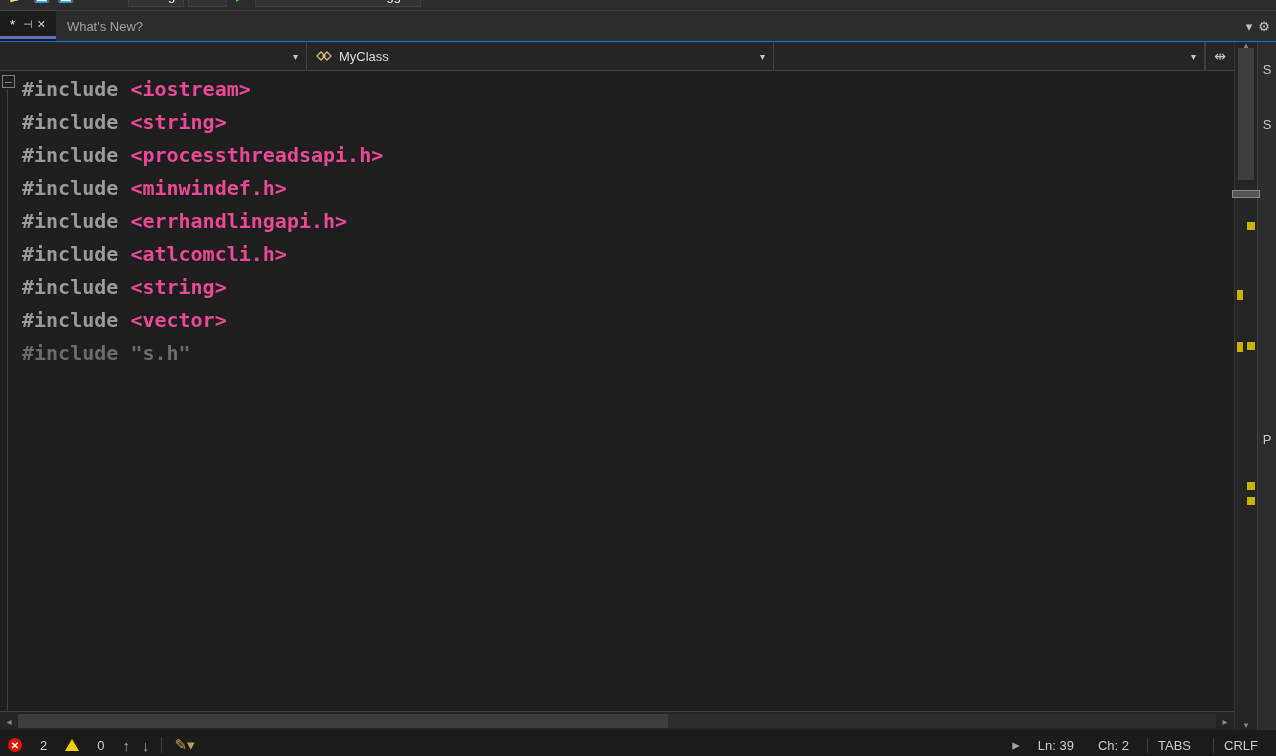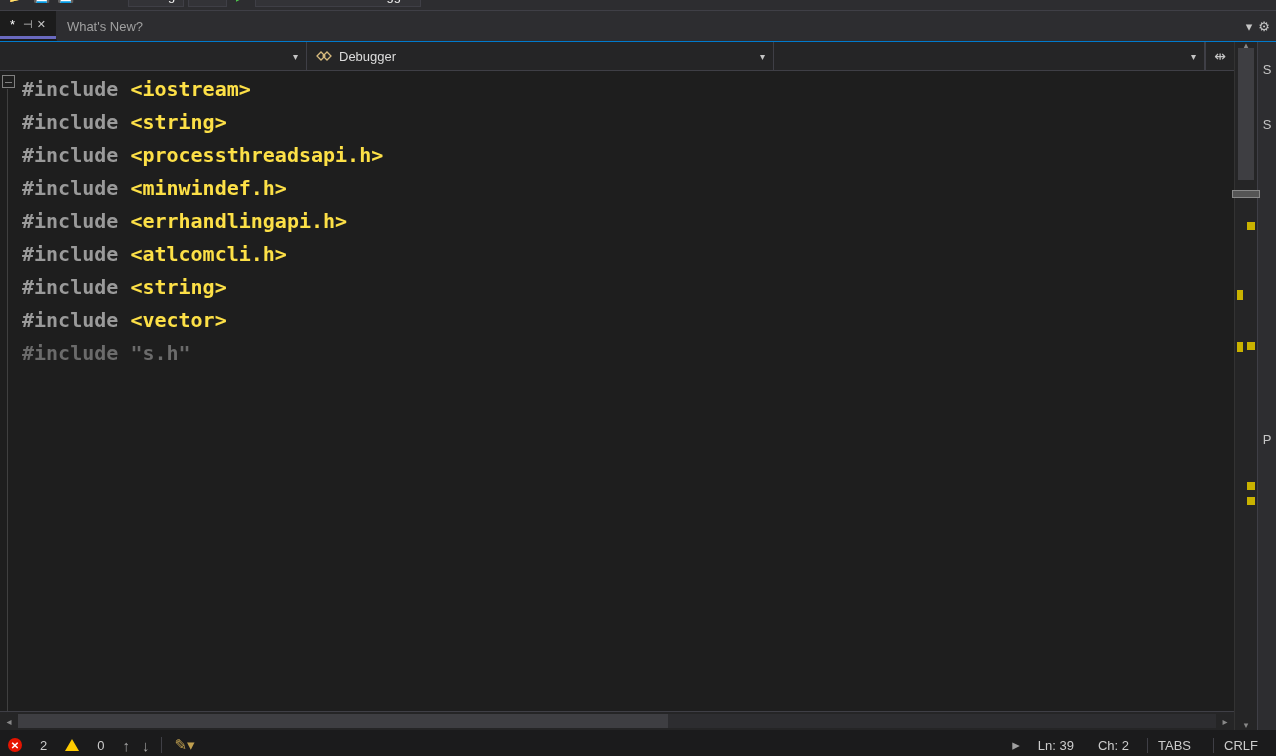--- a/index.html
+++ b/index.html
@@ -188,21 +188,21 @@
     margin:0;
     padding:2px 0 0 4px;
     font-family: Consolas, monospace;
     font-size:20px;
     line-height:1.65;
     font-weight:bold;
     white-space:pre;
     color:#dcdcdc;
   }
   .kw-directive{ color:#9a9a9a; }
-  .kw-include{ color:#fde047; } 
+  .kw-include{ color:#ec4899; } 
   .dim{ color:#6b6b6b; }
   
   .right-margin-track .marker{
     position:absolute;
     right:2px;
     width:8px;height:8px;
     background:#c9b200;
   }
   .right-margin-track .marker.small{width:6px;height:10px;}
   .right-margin-track .split-handle{
@@ -304,21 +304,21 @@
       <div class="nav-cell scope">
         <span class="drop-arrow">▾</span>
       </div>
       <div class="nav-cell class">
         <span class="class-icon">
           <svg width="16" height="14" viewBox="0 0 16 14">
               <path d="M1 7 L5 3 L9 7 L5 11 Z" fill="none" stroke="#d7ba7d" stroke-width="1.3"></path>
               <path d="M7 7 L11 3 L15 7 L11 11 Z" fill="none" stroke="#d7ba7d" stroke-width="1.3"></path>
             </svg>
         </span>
-        <span>Debugger</span>
+        <span>MyClass</span>
         <span class="drop-arrow">▾</span>
       </div>
       <div class="nav-cell member">
         <span class="drop-arrow">▾</span>
       </div>
       <div class="nav-split-icon">⇹</div>
     </div>
 
     <div class="code-area">
       <div class="outline-gutter">

